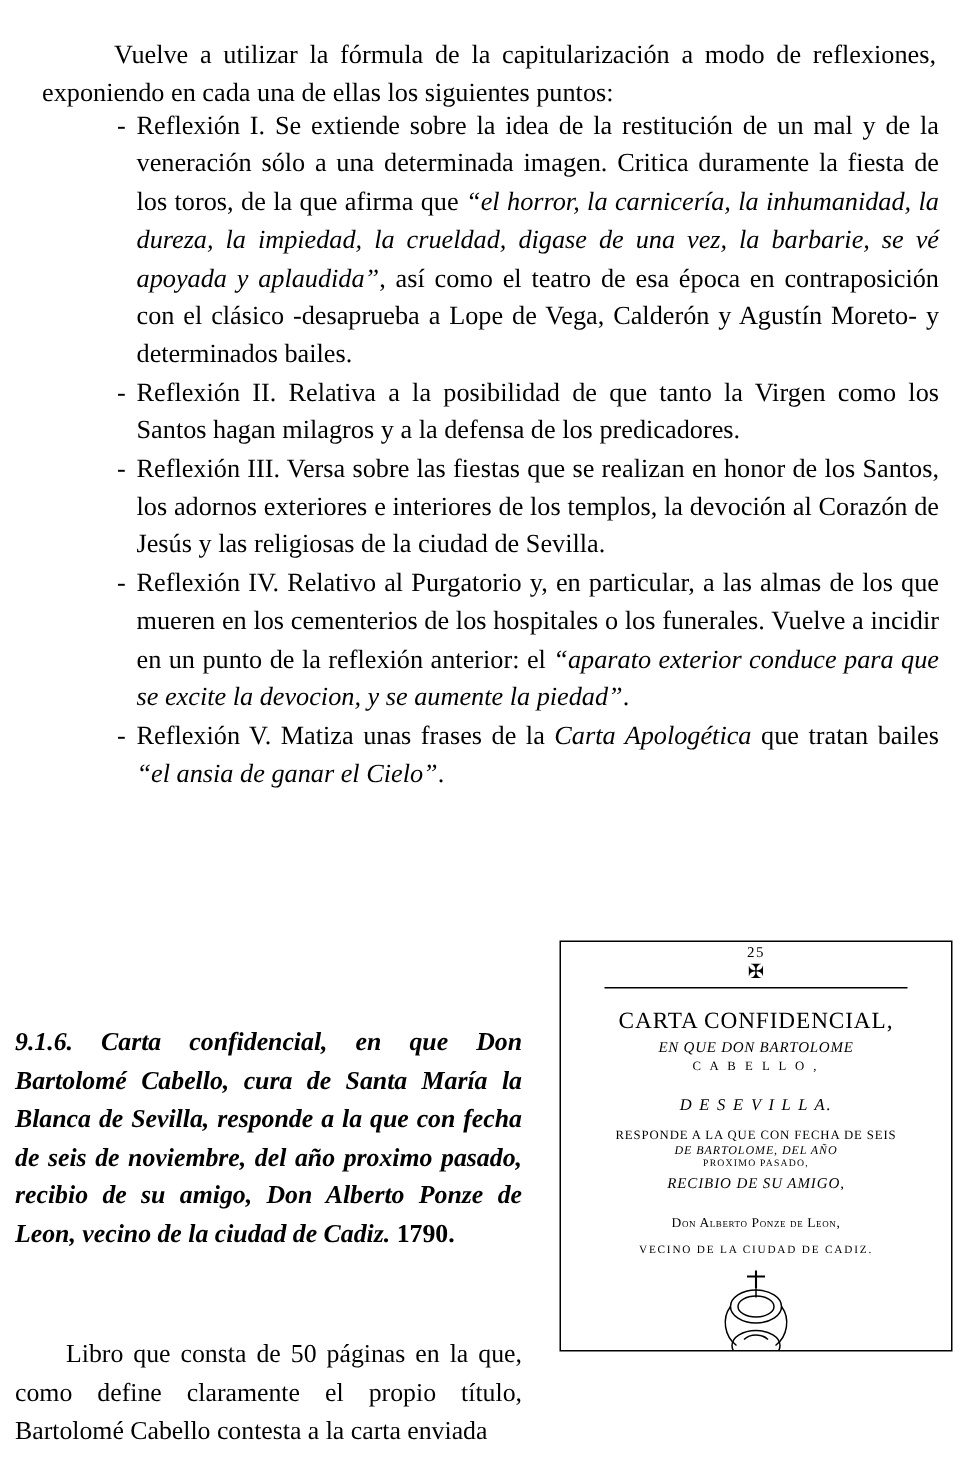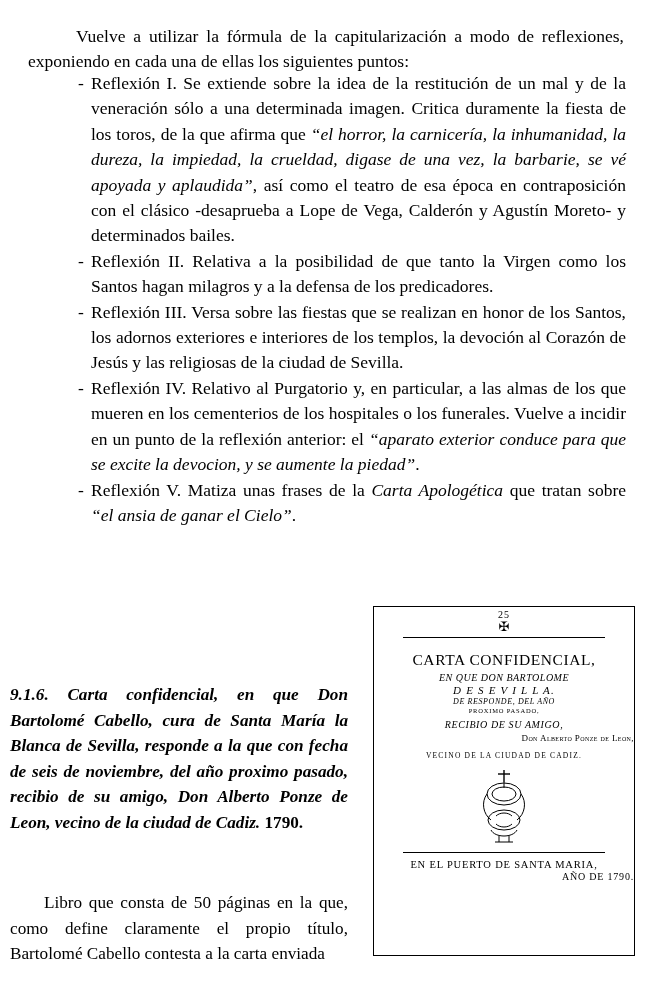--- a/index.html
+++ b/index.html
@@ -79,23 +79,23 @@
     font-size: 17.2px;
     line-height: 25.5px;
     text-align: justify;
     text-indent: 34px;
   }
 
   
   .facsimile {
     position: absolute;
     left: 373px;
-    top: 606px;
+    top: 627px;
     width: 262px;
-    height: 350px;
+    height: 274px;
     border: 1.6px solid #000;
     background: #fff;
     box-sizing: border-box;
     overflow: hidden;
     text-align: center;
     font-family: "Liberation Serif", serif;
   }
   .fx-pagenum {
     font-size: 10px;
     letter-spacing: 1px;
@@ -137,21 +137,21 @@
   .fx-l4 {
     font-size: 11px;
     letter-spacing: 0.7px;
     margin-top: 7px;
     font-variant: small-caps;
   }
   .fx-l5 {
     font-size: 11px;
     font-style: italic;
     letter-spacing: 1.2px;
-    margin-top: 1px;
+    margin-top: 16px;
     font-variant: small-caps;
   }
   .fx-l6 {
     font-size: 8.5px;
     letter-spacing: 0.6px;
     margin-top: 8px;
     font-variant: small-caps;
   }
   .fx-l7 {
     font-size: 8px;
@@ -169,23 +169,22 @@
   .fx-l9 {
     font-size: 10px;
     letter-spacing: 0.6px;
     margin-top: 5px;
     font-variant: small-caps;
     font-style: italic;
   }
   .fx-l10 {
     font-size: 9px;
     letter-spacing: 0.4px;
-    margin-top: 3px;
-    font-variant: small-caps;
-    text-align: right;
+    margin-top: 15px;
+    font-variant: small-caps;
   }
   .fx-l11 {
     font-size: 7.5px;
     letter-spacing: 1.2px;
     margin-top: 8px;
     font-variant: small-caps;
   }
   .fx-emblem {
     margin: 8px auto 6px auto;
     width: 70px;
@@ -231,40 +230,42 @@
       <div class="refl-item">
         <span class="refl-dash">-</span>
         <span class="refl-text"><span>Reflexión III. Versa sobre las fiestas que se realizan en honor de los Santos, los adornos exteriores e interiores de los templos, la devoción al Corazón de Jesús y las religiosas de la ciudad de Sevilla.</span></span>
       </div>
       <div class="refl-item">
         <span class="refl-dash">-</span>
         <span class="refl-text"><span>Reflexión IV. Relativo al Purgatorio y, en particular, a las almas de los que mueren en los cementerios de los hospitales o los funerales. Vuelve a incidir en un punto de la reflexión anterior: el </span><i>“aparato exterior conduce para que se excite la devocion, y se aumente la piedad”</i><span>.</span></span>
       </div>
       <div class="refl-item">
         <span class="refl-dash">-</span>
-        <span class="refl-text"><span>Reflexión V. Matiza unas frases de la </span><i>Carta Apologética</i><span> que tratan sobre </span><i>“el ansia de ganar el Cielo”</i><span>.</span></span>
+        <span class="refl-text"><span>Reflexión V. Matiza unas frases de la </span><i>Carta Apologética</i><span> que tratan bailes </span><i>“el ansia de ganar el Cielo”</i><span>.</span></span>
       </div>
     </div>
 
   <div class="entry-title">
     <span>9.1.6.</span>
     <span>Carta confidencial, en que Don Bartolomé Cabello, cura de Santa María la Blanca de Sevilla, responde a la que con fecha de seis de noviembre, del año proximo pasado, recibio de su amigo, Don Alberto Ponze de Leon, vecino de la ciudad de Cadiz.</span>
     <span class="plain">1790.</span>
   </div>
 
   <p class="entry-body">Libro que consta de 50 páginas en la que, como define claramente el propio título, Bartolomé Cabello contesta a la carta enviada</p>
 
   <div class="facsimile">
     <div class="fx-pagenum">25</div>
     <div class="fx-cross">✠</div>
     <div class="fx-rule"></div>
     <div class="fx-title">CARTA CONFIDENCIAL,</div>
     <div class="fx-l2">EN QUE DON BARTOLOME</div>
+    <div class="fx-l3">C A B E L L O ,</div>
     <div class="fx-l5">D E   S E V I L L A.</div>
-    <div class="fx-l7">DE RESPONDE, DEL AÑO</div>
+    <div class="fx-l6">RESPONDE A LA QUE CON FECHA DE SEIS</div>
+    <div class="fx-l7">DE BARTOLOME, DEL AÑO</div>
     <div class="fx-l8">PROXIMO PASADO,</div>
     <div class="fx-l9">RECIBIO DE SU AMIGO,</div>
     <div class="fx-l10">Don Alberto Ponze de Leon,</div>
     <div class="fx-l11">VECINO DE LA CIUDAD DE CADIZ.</div>
 
     <div class="fx-emblem">
       <svg width="70" height="78" viewBox="0 0 70 78" xmlns="http://www.w3.org/2000/svg">
         <g stroke="#000" fill="none" stroke-width="1">
           <path d="M35 2 L35 14" stroke-width="1.4"></path>
           <path d="M29 6 L41 6" stroke-width="1.4"></path>

